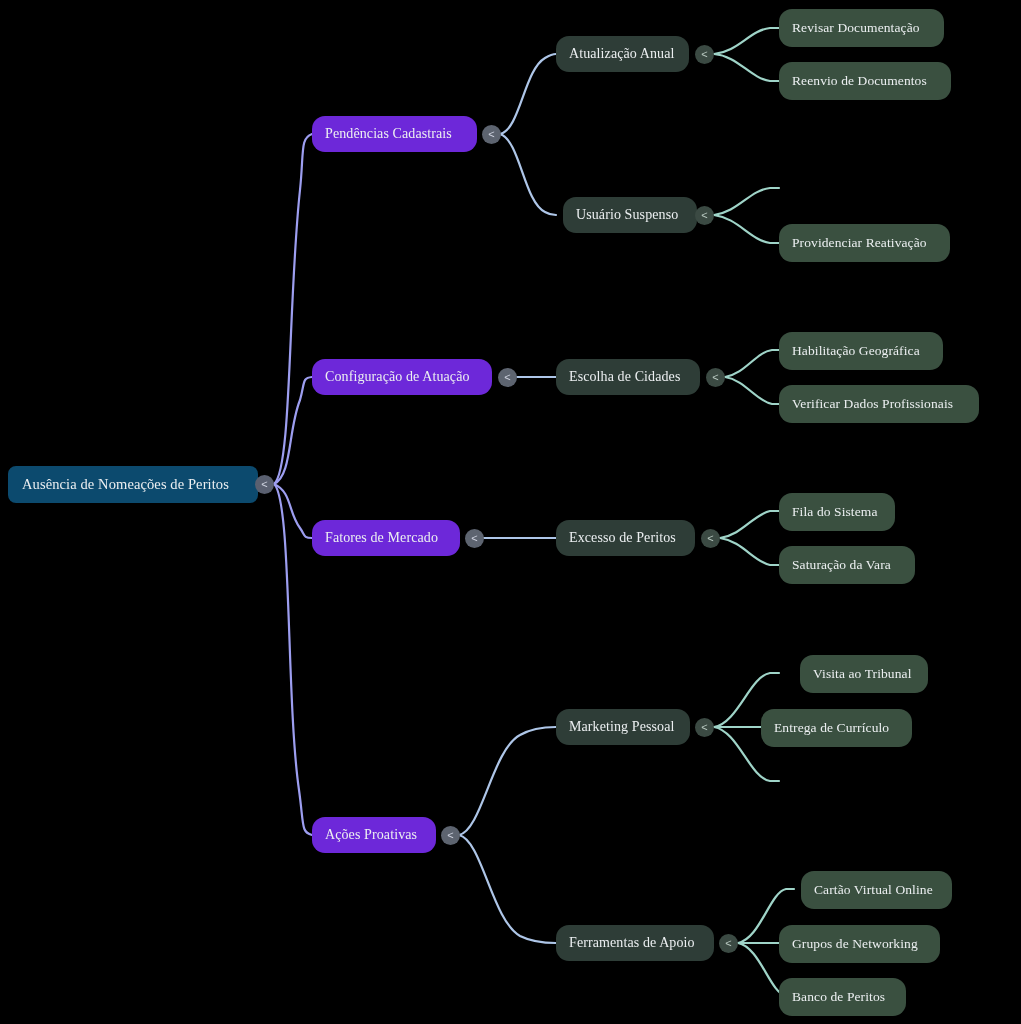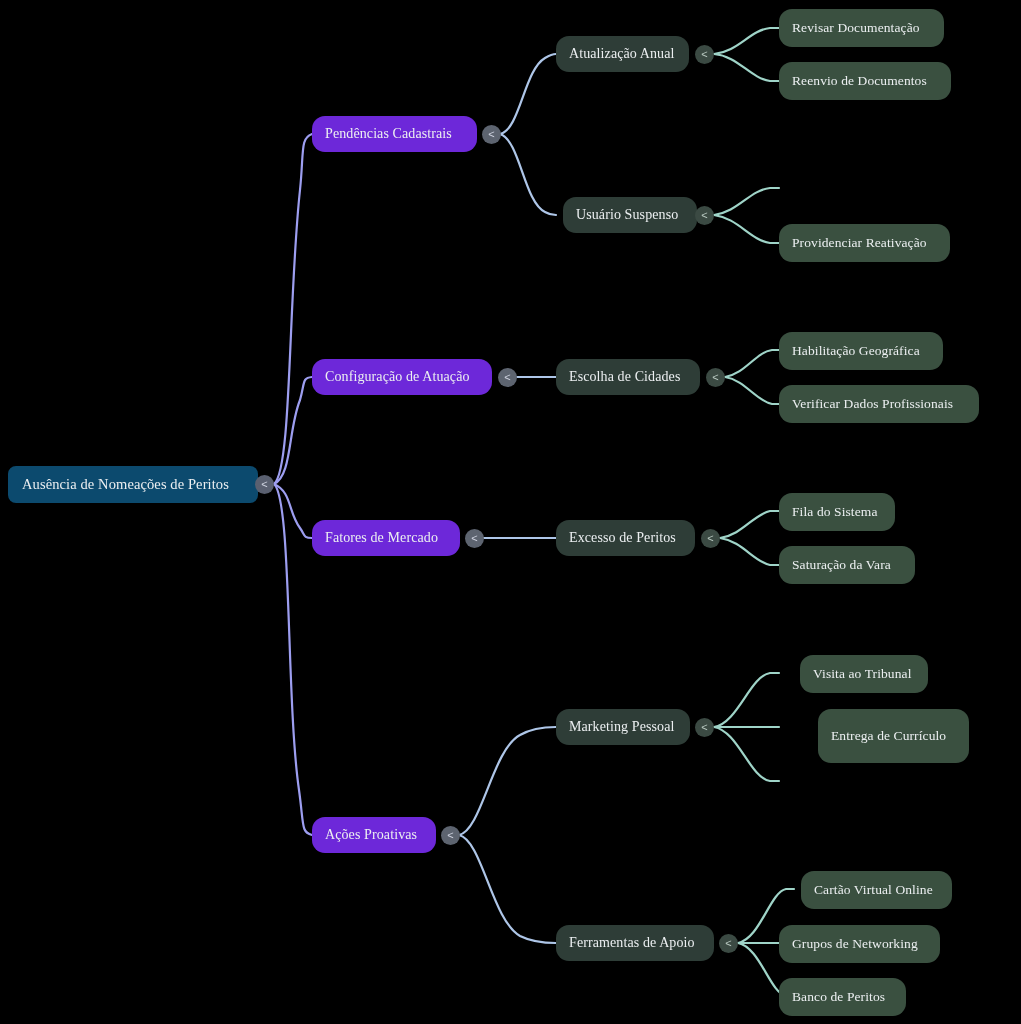--- a/index.html
+++ b/index.html
@@ -208,21 +208,21 @@
   <div class="node lvl3" style="left:556px; top:709px; width:134px; height:36px;">
     <span class="label">Marketing Pessoal</span>
   </div>
   <div class="handle h-lvl3" style="left:695px; top:718px;">
     <span>&lt;</span>
   </div>
 
   <div class="node leaf" style="left:768px; top:655px; width:128px; height:38px;margin-left:32px;">
     <span class="label">Visita ao Tribunal</span>
   </div>
-  <div class="node leaf" style="left:818px; top:709px; width:151px; height:54px;align-items:center;">
+  <div class="node leaf" style="left:761px; top:709px; width:151px; height:38px;align-items:center;">
     <span class="label">Entrega de Currículo</span>
   </div>
 
   <div class="node lvl3" style="left:556px; top:925px; width:158px; height:36px;">
     <span class="label">Ferramentas de Apoio</span>
   </div>
   <div class="handle h-lvl3" style="left:719px; top:934px;">
     <span>&lt;</span>
   </div>
 

